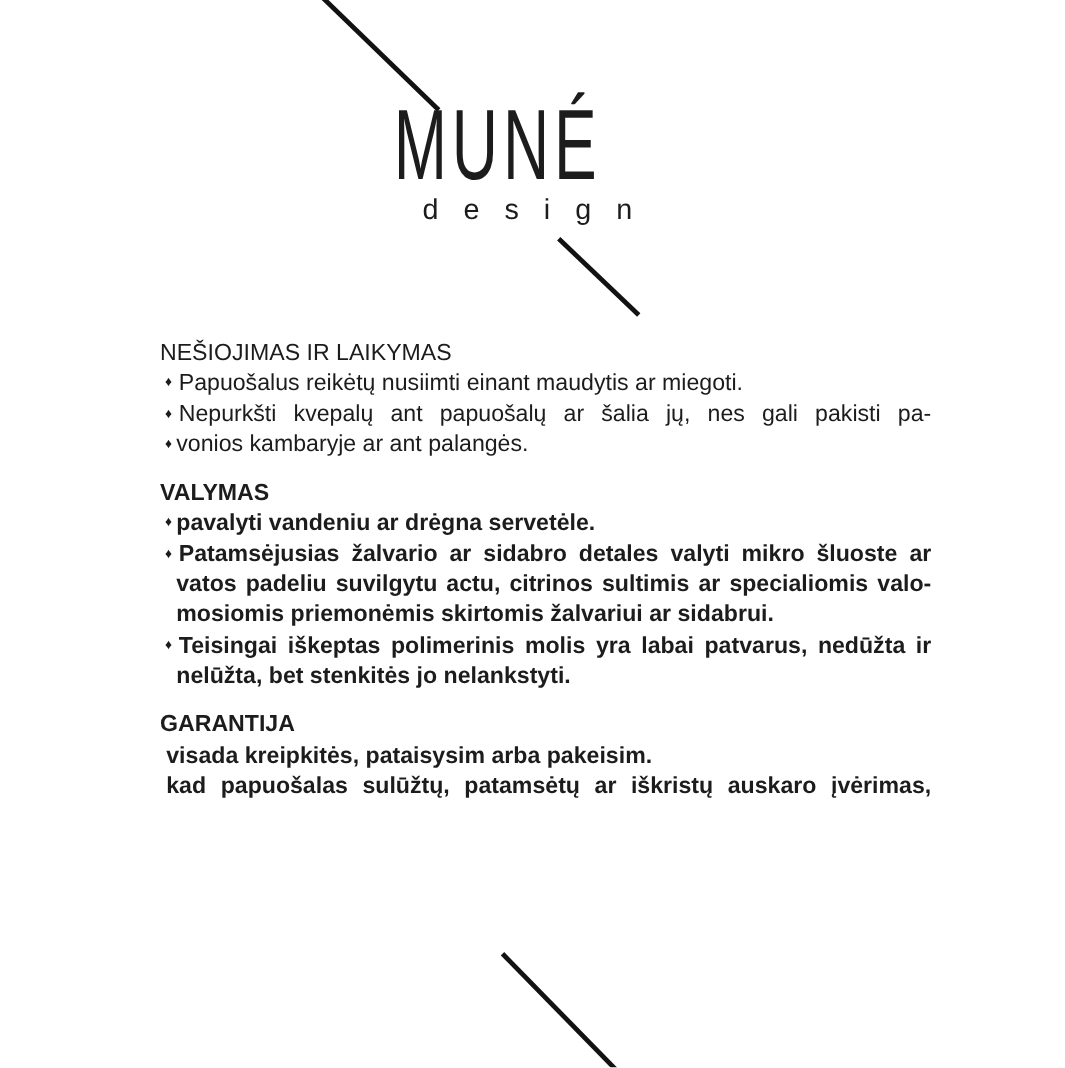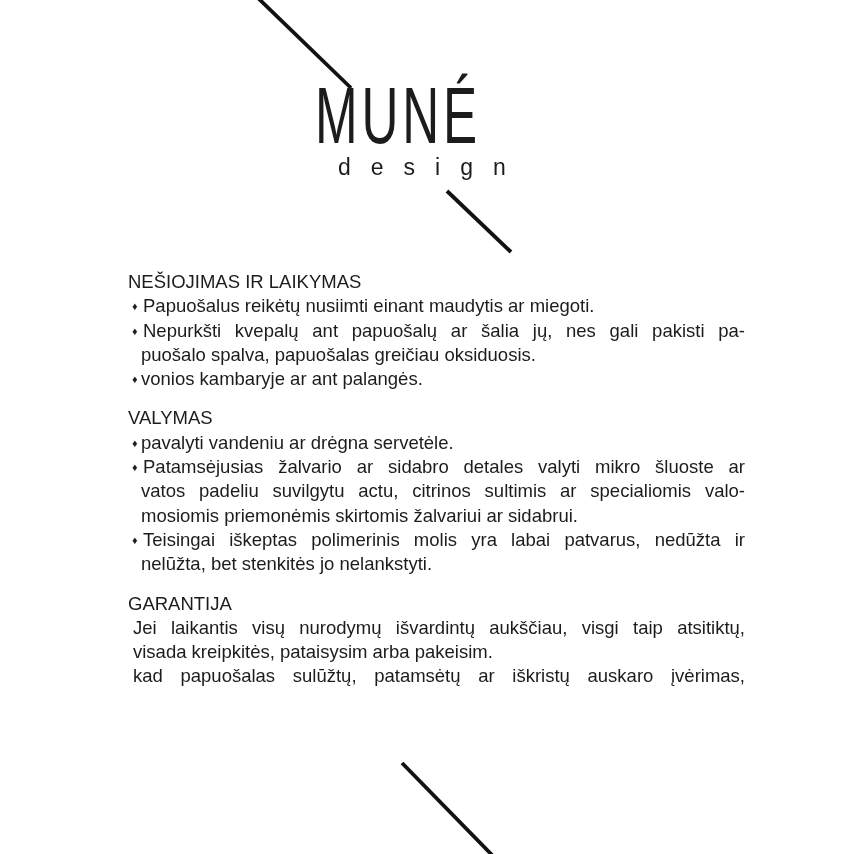--- a/index.html
+++ b/index.html
@@ -31,21 +31,21 @@
     margin-left:24px;
   }
 
   
   .textblock{
     position:absolute;left:104px;top:270px;width:617px;
     font-size:18.5px;line-height:24.3px;
     color:var(--text);
     margin-left:24px;
   }
-  .section + .section{margin-top:15px;}
+  .section + .section{margin-top:15px;font-weight:bold;}
   .heading{text-align:left;}
   .item{position:relative;}
   .bullet{
     position:absolute;left:4px;top:0;
     font-size:11px;line-height:24.3px;
   }
   .item .tline{padding-left:15px;}
   .item .tline.cont{padding-left:13px;}
   .tline{text-align:left;}
   .tline.just{text-align:justify;text-align-last:justify;}
@@ -68,21 +68,20 @@
   <div class="textblock" id="text-block">
       <div class="section">
         <div class="heading">NEŠIOJIMAS IR LAIKYMAS</div>
         <div class="item">
           <span class="bullet">♦</span>
           <div class="tline first">Papuošalus reikėtų nusiimti einant maudytis ar miegoti.</div>
         </div>
         <div class="item">
           <span class="bullet">♦</span>
           <div class="tline just first">Nepurkšti kvepalų ant papuošalų ar šalia jų, nes gali pakisti pa-</div>
-          <div class="tline cont">puošalo spalva, papuošalas greičiau oksiduosis.</div>
         </div>
         <div class="item">
           <span class="bullet">♦</span>
           <div class="tline cont">vonios kambaryje ar ant palangės.</div>
         </div>
       </div>
       <div class="section">
         <div class="heading">VALYMAS</div>
         <div class="item">
           <span class="bullet">♦</span>
@@ -95,19 +94,18 @@
           <div class="tline cont">mosiomis priemonėmis skirtomis žalvariui ar sidabrui.</div>
         </div>
         <div class="item">
           <span class="bullet">♦</span>
           <div class="tline just first">Teisingai iškeptas polimerinis molis yra labai patvarus, nedūžta ir</div>
           <div class="tline cont">nelūžta, bet stenkitės jo nelankstyti.</div>
         </div>
       </div>
       <div class="section">
         <div class="heading">GARANTIJA</div>
-        <div class="tline pline just">Jei laikantis visų nurodymų išvardintų aukščiau, visgi taip atsitiktų,</div>
         <div class="tline pline">visada kreipkitės, pataisysim arba pakeisim.</div>
         <div class="tline pline just">kad papuošalas sulūžtų, patamsėtų ar iškristų auskaro įvėrimas,</div>
       </div>
     </div>
 
 </div>
 
 </body></html>

